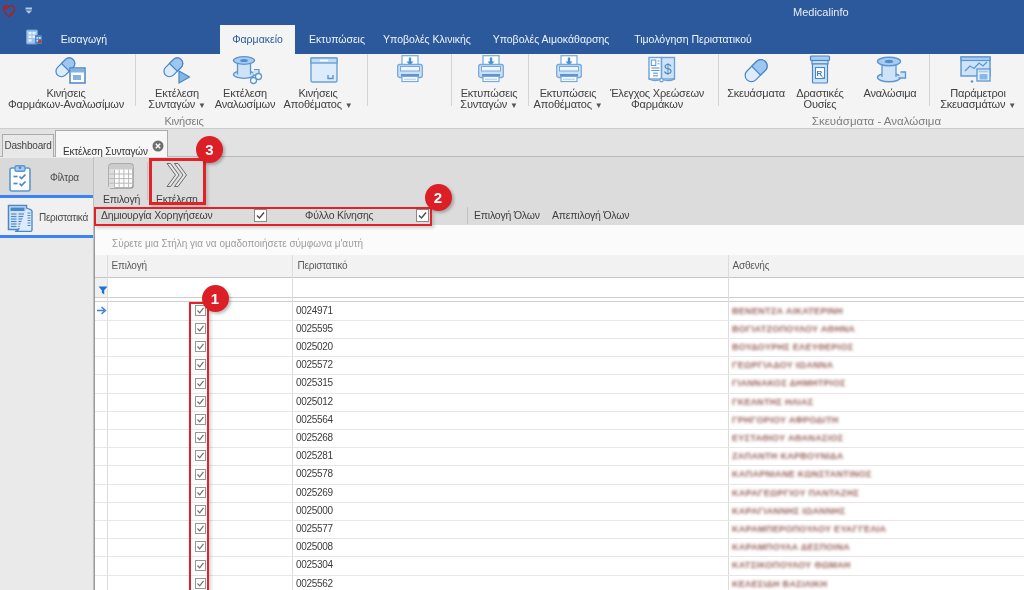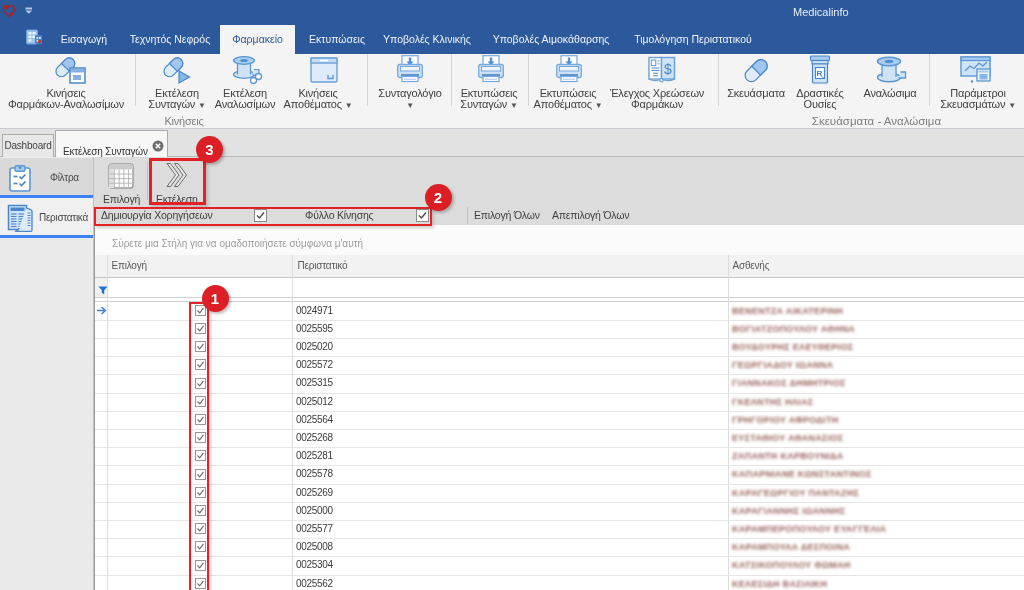--- a/index.html
+++ b/index.html
@@ -63,41 +63,39 @@
     <rect x="6.5" y="6.6" width="3" height="2.4" fill="#e8f1fa"></rect>
     <rect x="2.5" y="10.2" width="3" height="2.4" fill="#e8f1fa"></rect>
     <rect x="9" y="6" width="7" height="9" rx="1" fill="#4a86c8"></rect>
     <rect x="10.5" y="8" width="1.8" height="1.8" fill="#d4e5f6"></rect>
     <rect x="13" y="8" width="1.8" height="1.8" fill="#d4e5f6"></rect>
     <rect x="10.5" y="10.8" width="1.8" height="1.8" fill="#d4e5f6"></rect>
     <circle cx="13.8" cy="12.5" r="1.8" fill="#c03a36"></circle>
   </svg>
 
   <div class="rtab abs" style="left:-16px; width:200px;">Εισαγωγή</div>
-  <div class="rtab abs" style="left:70px; width:200px;">Τεχνητός Νεφρός</div>
   <div id="activetab" class="abs">Φαρμακείο</div>
   <div class="rtab abs" style="left:237px; width:200px;">Εκτυπώσεις</div>
   <div class="rtab abs" style="left:327px; width:200px;">Υποβολές Κλινικής</div>
   <div class="rtab abs" style="left:451px; width:200px;">Υποβολές Αιμοκάθαρσης</div>
   <div class="rtab abs" style="left:593px; width:200px;">Τιμολόγηση Περιστατικού</div>
 
   <div id="ribbon" class="abs">
 
     <div class="rsep" style="left:135px;"></div>
     <div class="rsep" style="left:367px;"></div>
     <div class="rsep" style="left:451px;"></div>
     <div class="rsep" style="left:528px;"></div>
     <div class="rsep" style="left:718px;"></div>
     <div class="rsep" style="left:929px;"></div>
 
     <div class="rlbl" style="left:-34px; top:33.5px;">Κινήσεις<br>Φαρμάκων-Αναλωσίμων</div>
     <div class="rlbl" style="left:77px; top:33.5px;">Εκτέλεση<br>Συνταγών <span class="darr">▼</span></div>
     <div class="rlbl" style="left:145px; top:33.5px;">Εκτέλεση<br>Αναλωσίμων</div>
     <div class="rlbl" style="left:218px; top:33.5px;">Κινήσεις<br>Αποθέματος <span class="darr">▼</span></div>
-    <div class="rlbl" style="left:310px; top:33.5px;">Συνταγολόγιο<br><span class="darr">▼</span></div>
     <div class="rlbl" style="left:389px; top:33.5px;">Εκτυπώσεις<br>Συνταγών <span class="darr">▼</span></div>
     <div class="rlbl" style="left:468px; top:33.5px;">Εκτυπώσεις<br>Αποθέματος <span class="darr">▼</span></div>
     <div class="rlbl" style="left:557px; top:33.5px;">Έλεγχος Χρεώσεων<br>Φαρμάκων</div>
     <div class="rlbl" style="left:656px; top:33.5px;">Σκευάσματα</div>
     <div class="rlbl" style="left:720px; top:33.5px;">Δραστικές<br>Ουσίες</div>
     <div class="rlbl" style="left:790px; top:33.5px;">Αναλώσιμα</div>
     <div class="rlbl" style="left:878px; top:33.5px;">Παράμετροι<br>Σκευασμάτων <span class="darr">▼</span></div>
 
     <div class="gcap" style="left:84px;">Κινήσεις</div>
     <div class="gcap" style="left:443px;margin-top:16px;">Εκτυπώσεις Φαρμακείου</div>

